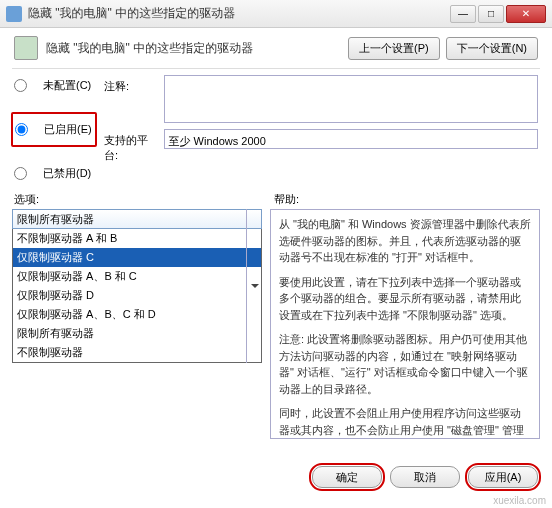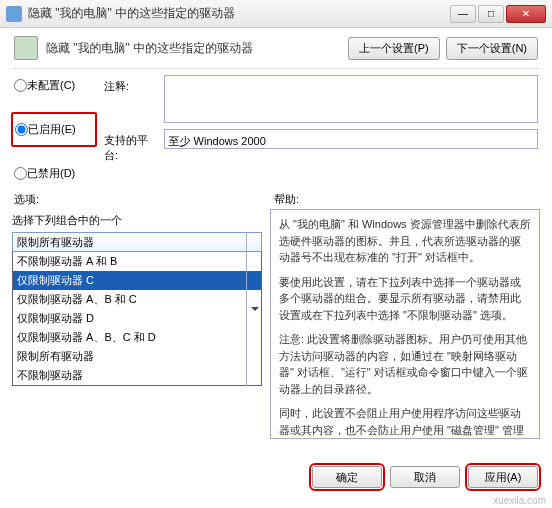--- a/index.html
+++ b/index.html
@@ -15,21 +15,21 @@
 .header-row { display:flex; align-items:center; padding: 8px 14px 4px; gap: 8px; }
 .header-icon { width: 24px; height: 24px; background: #c8e0c8; border: 1px solid #999; border-radius: 2px; }
 .header-text { flex: 1; font-size: 12px; color: #333; }
 .nav-btns { display:flex; gap: 6px; justify-content: flex-end; }
 .nav-btn { padding: 3px 10px; border: 1px solid #999; background: linear-gradient(#fafafa,#e4e4e4); border-radius: 3px; font-size: 11px; }
 
 .divider { height: 1px; background: #ddd; margin: 4px 12px; }
 
 .config-row { display:flex; padding: 2px 14px; align-items:flex-start; gap: 10px; }
 .radio-col { width: 80px; }
-.radio-opt { display:flex; align-items:center; gap: 0; padding: 3px 0; font-size: 11px; position:relative; }
+.radio-opt { display:flex; align-items:center; gap: 16px; padding: 3px 0; font-size: 11px; position:relative; }
 .radio-opt input { margin: 0; }
 .radio-highlight { border: 2px solid #d00000; border-radius: 2px; padding: 8px 2px; margin: 16px -3px; }
 .label-col { width: 60px; padding-top: 4px; font-size: 11px; }
 .comment-box { width: 100%; height: 48px; border: 1px solid #aac; background: #fff; resize: none; font-size:11px; }
 .platform-box { width: 100%; height: 20px; border: 1px solid #aac; background: #fff; padding: 4px; font-size: 11px; }
 
 .mid-labels { display:flex; padding: 6px 14px 2px; }
 .mid-labels .left { width: 260px; }
 .mid-labels .right { flex:1; }
 
@@ -41,21 +41,21 @@
 .combo-arrow { width: 16px; height: 100%; border-left: 1px solid #aac; display:flex; align-items:center; justify-content:center; position:absolute; right:0; top:0; }
 .combo-arrow::after { content:""; border: 4px solid transparent; border-top-color: #444; margin-top:4px; }
 .combo-list { border: 1px solid #666; border-top: none; background:#fff; }
 .combo-item { padding: 2px 4px; font-size: 11px; cursor: default; }
 .combo-item.selected { background: #1a5fb4; color: #fff; }
 
 .help-panel { flex:1; border: 1px solid #aac; background:#fff; padding: 6px 8px; font-size: 11px; line-height: 1.5; overflow-y: auto; color:#333; }
 .help-panel p { margin-bottom: 8px; }
 
 .footer { position:absolute; bottom:20px; right:14px; display:flex; gap: 8px; }
-.footer button { width: 70px; height: 22px; border: 1px solid #999; background: linear-gradient(#fafafa,#e4e4e4); border-radius: 3px; font-size: 11px; }
+.footer button { width: 70px; height: 22px; border: 1px solid #999; background: linear-gradient(#fafafa,#e4e4e4); border-radius: 10px; font-size: 11px; }
 .btn-highlight { outline: 2px solid #d00000; outline-offset: 1px; }
 
 .watermark { position:absolute; bottom:2px; right:6px; font-size:10px; color:#bbb; }
 </style>
 </head>
 <body>
 
 <div class="titlebar">
   <div class="titlebar-icon"></div>
   <div class="titlebar-text">隐藏 "我的电脑" 中的这些指定的驱动器</div>
@@ -104,21 +104,20 @@
   </div>
 </div>
 
 <div class="mid-labels">
   <div class="left">选项:</div>
   <div class="right">帮助:</div>
 </div>
 
 <div class="main-row">
   <div class="left-panel">
-    <div class="combo-label">选择下列组合中的一个</div>
     <div class="combo">
       <div class="combo-display">
         <span>限制所有驱动器</span>
         <div class="combo-arrow"></div>
       </div>
       <div class="combo-list" id="combo-list">
           <div class="combo-item">不限制驱动器 A 和 B</div>
           <div class="combo-item selected">仅限制驱动器 C</div>
           <div class="combo-item">仅限制驱动器 A、B 和 C</div>
           <div class="combo-item">仅限制驱动器 D</div>

